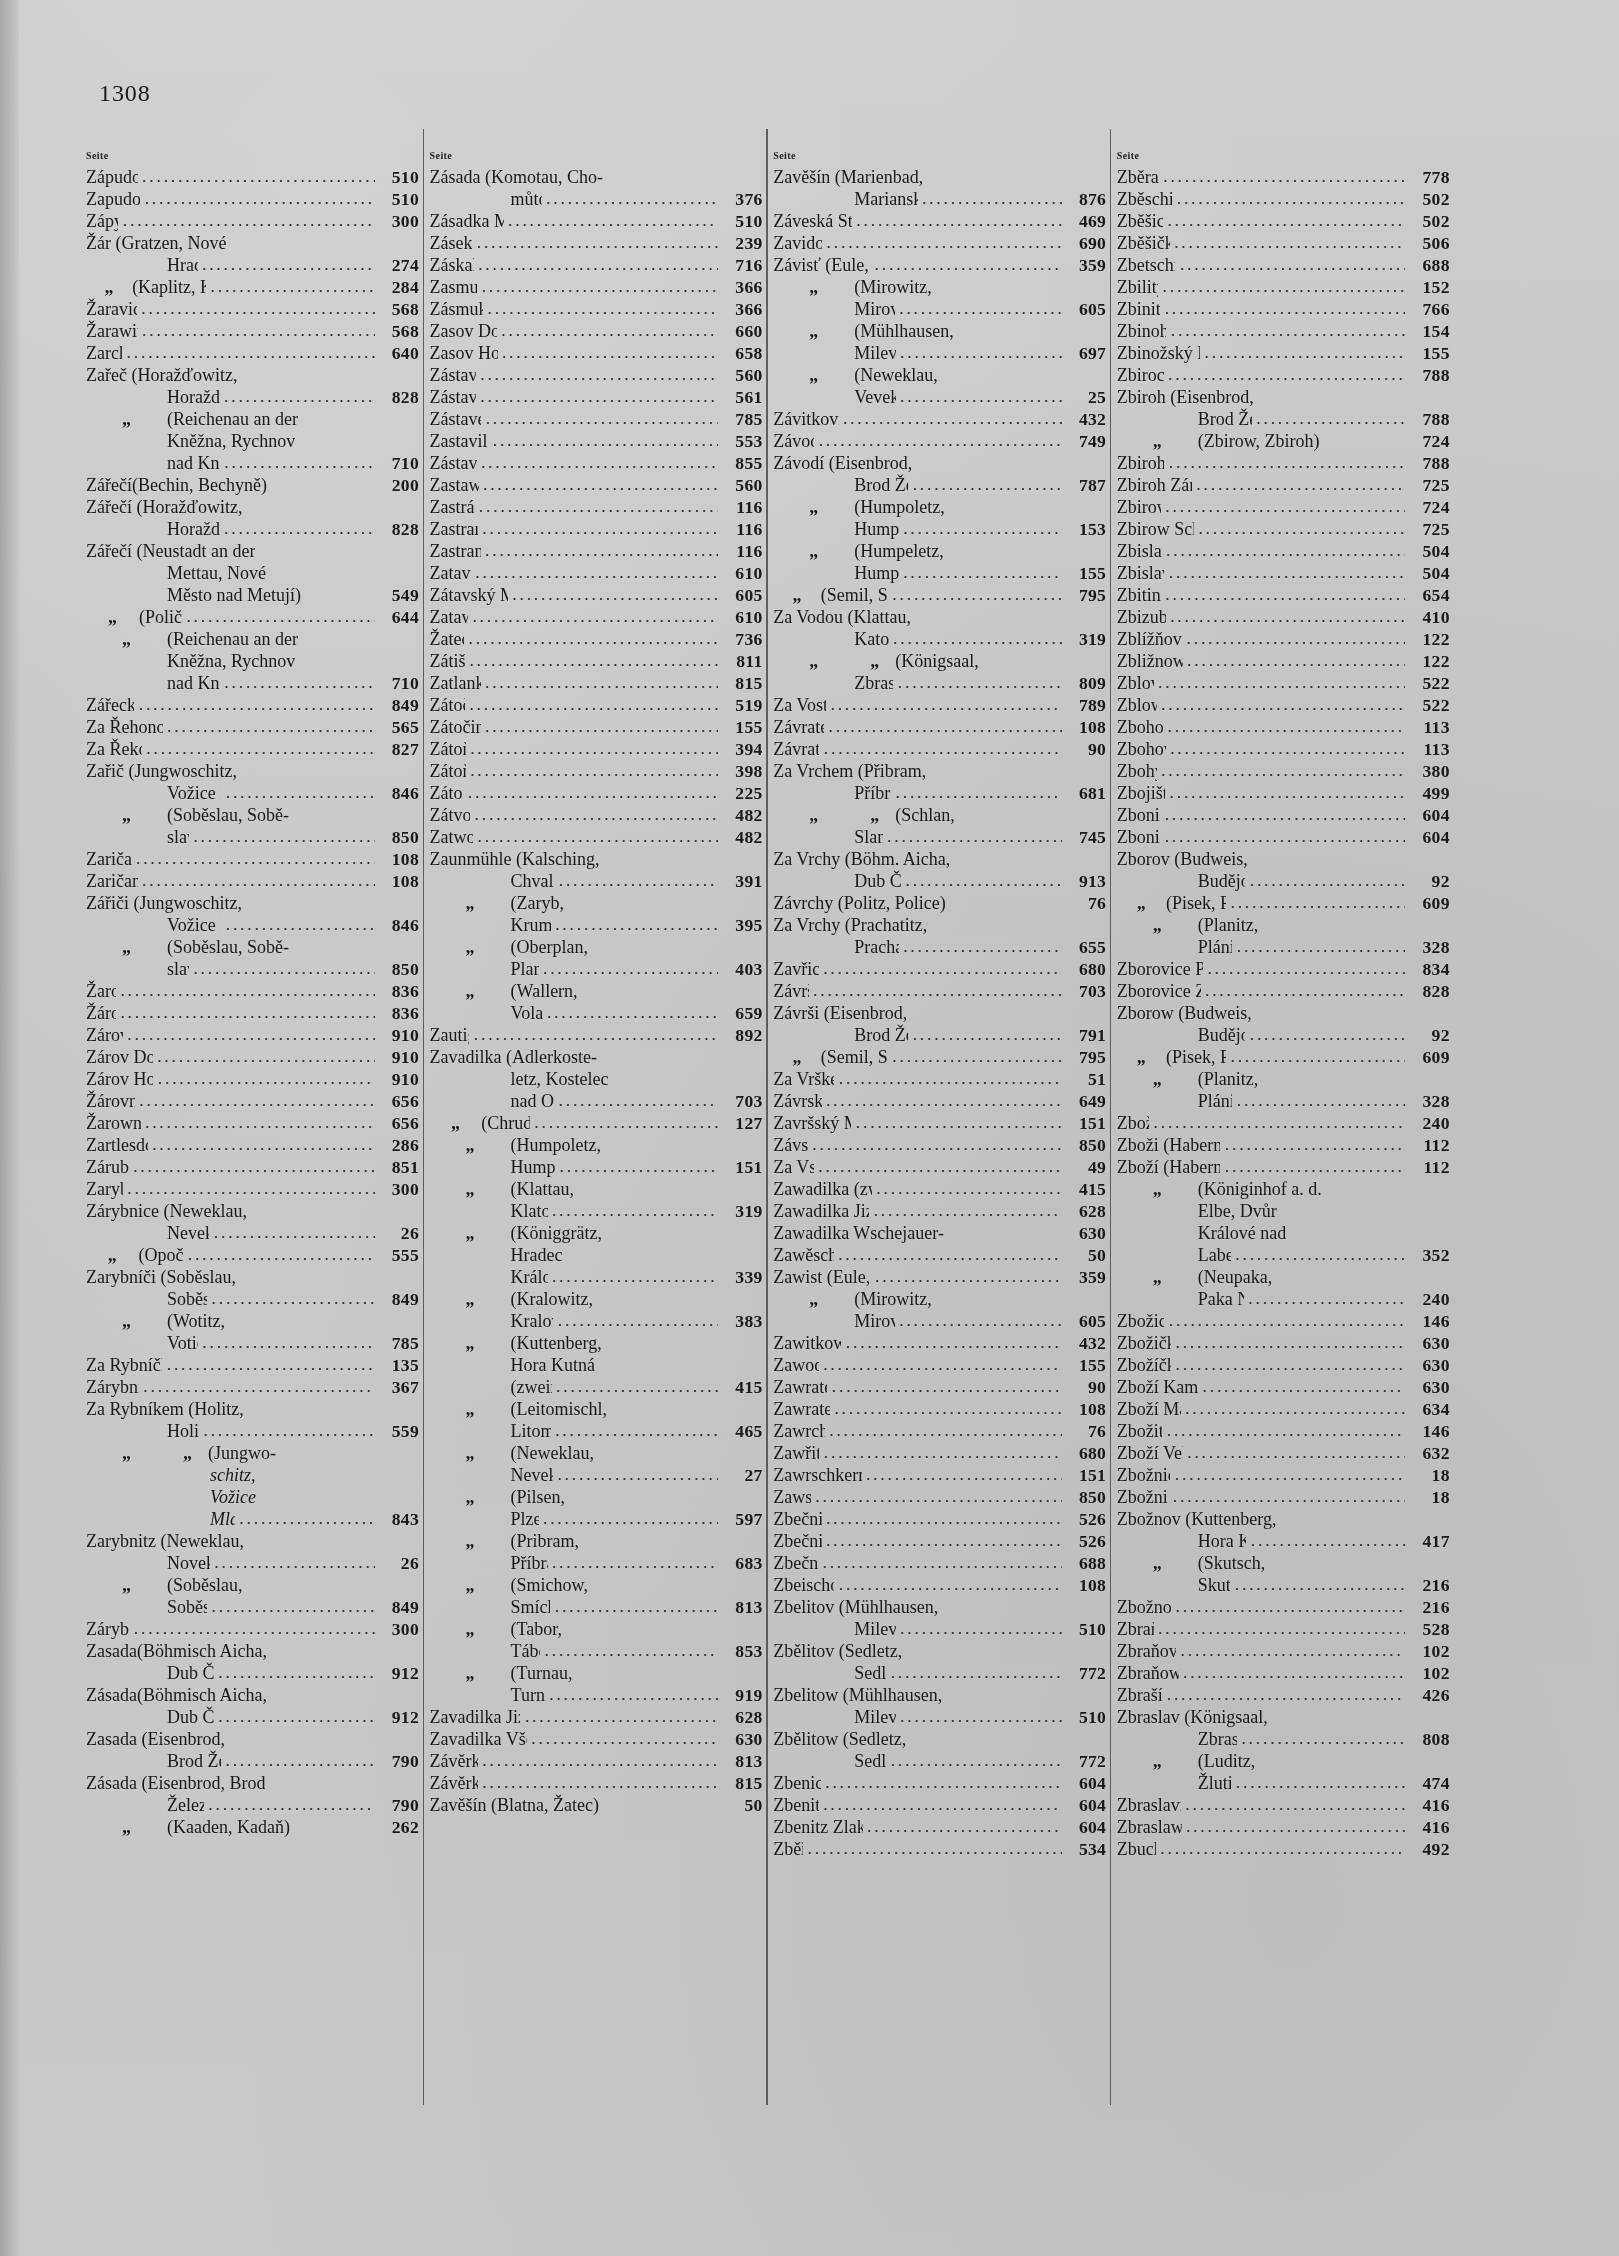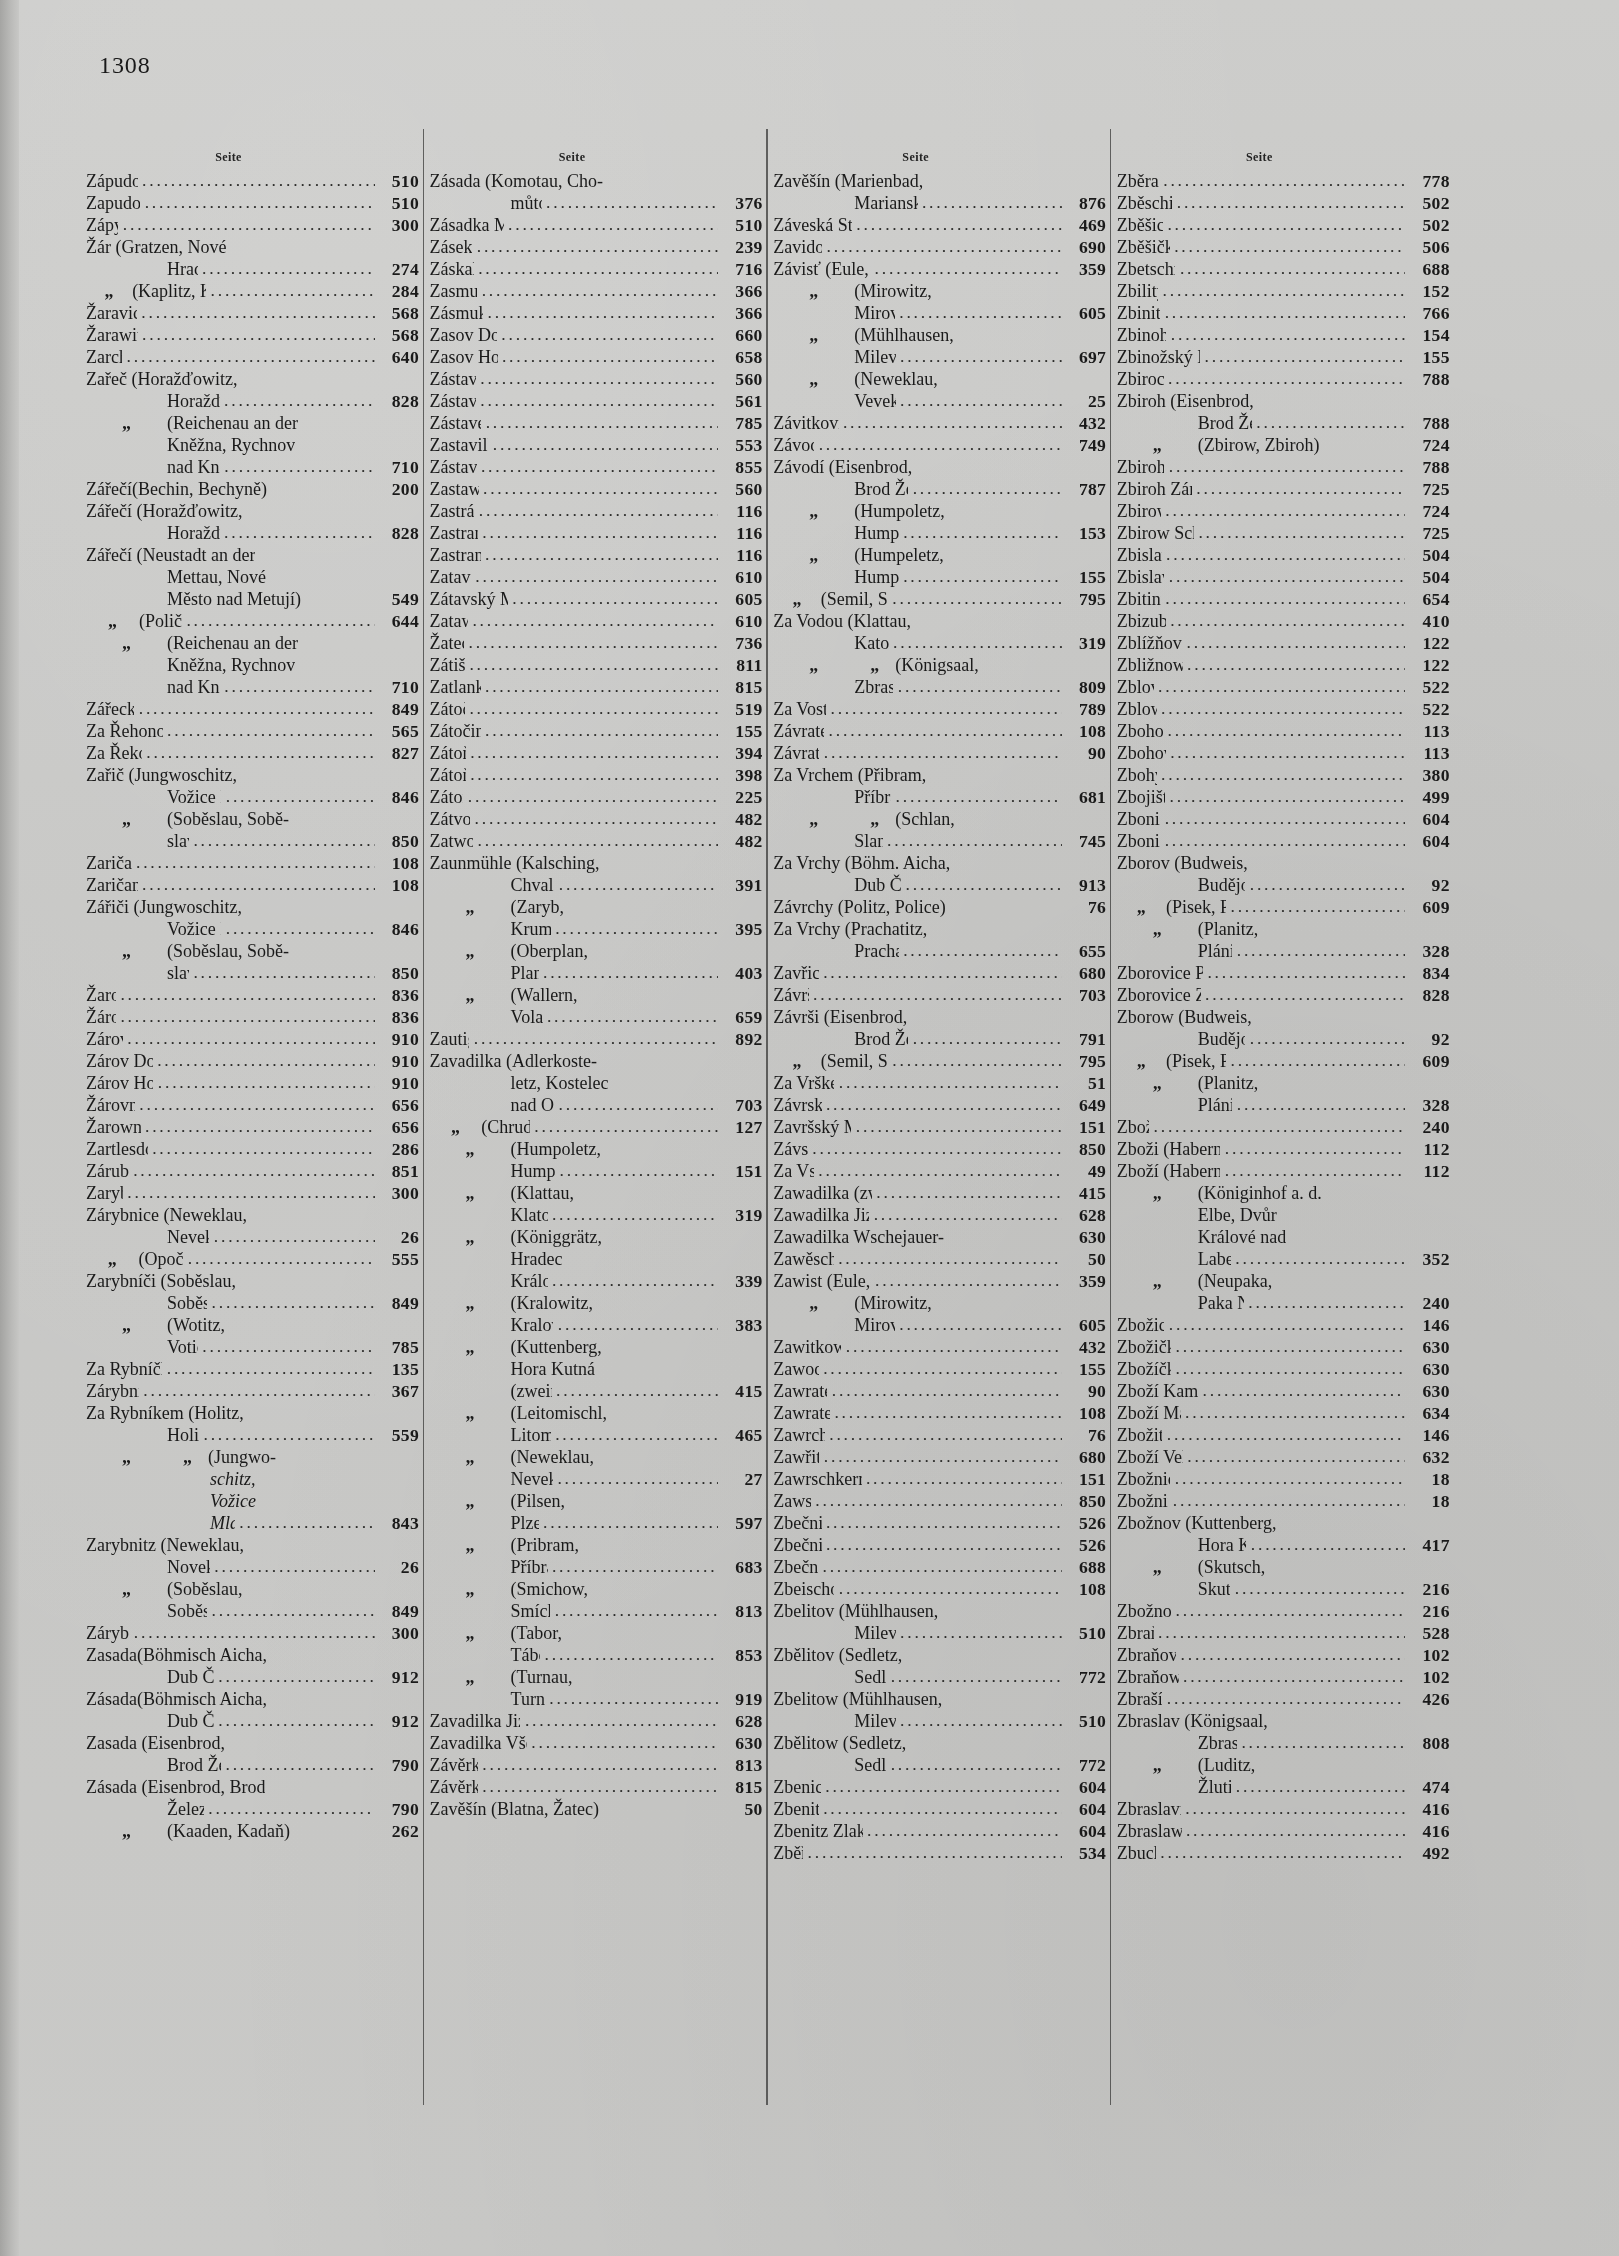--- a/index.html
+++ b/index.html
@@ -18,43 +18,43 @@
       radial-gradient(ellipse at 20% 12%, rgba(255,255,255,0.10), rgba(255,255,255,0) 55%),
       radial-gradient(ellipse at 80% 85%, rgba(0,0,0,0.05), rgba(0,0,0,0) 60%),
       linear-gradient(180deg,#cdcdcb 0%,#c6c6c4 40%,#c9c9c7 100%);
   }
   .edge-left{
     position:absolute;left:0;top:0;width:19.4px;height:2257px;
     background:linear-gradient(90deg,#9a9a98 0%, #b6b6b4 60%, #c6c6c4 100%);
     opacity:.8;
   }
   .page-num{
-    position:absolute;left:99px;top:52px;
+    position:absolute;left:99px;top:80px;
     font-size:24px;letter-spacing:0.9px;font-weight:400;
     color:#191919;
   }
   .columns{
     position:absolute;left:86px;top:150px;
     width:1472px;
     display:flex;
   }
   .col{
     width:333px;
     margin-right:10.6px;
     position:relative;
   }
   .col:last-child{margin-right:0;}
   .col .rule{
     position:absolute;top:-21px;right:-5.3px;width:1.8px;height:1976px;
     background:#3a3a38;opacity:.75;
   }
   .col:last-child .rule{display:none;}
   .seite{
-    text-align:center;
-    font-size:12px;
+    text-align:left;
+    font-size:10px;
     font-weight:700;
     letter-spacing:0.4px;
     padding-right:48px;
     margin-bottom:5.3px;
     color:#232323;
   }
   ul.entries{list-style:none;margin:0;padding:0;}
   li.entry{
     display:flex;
     align-items:baseline;

